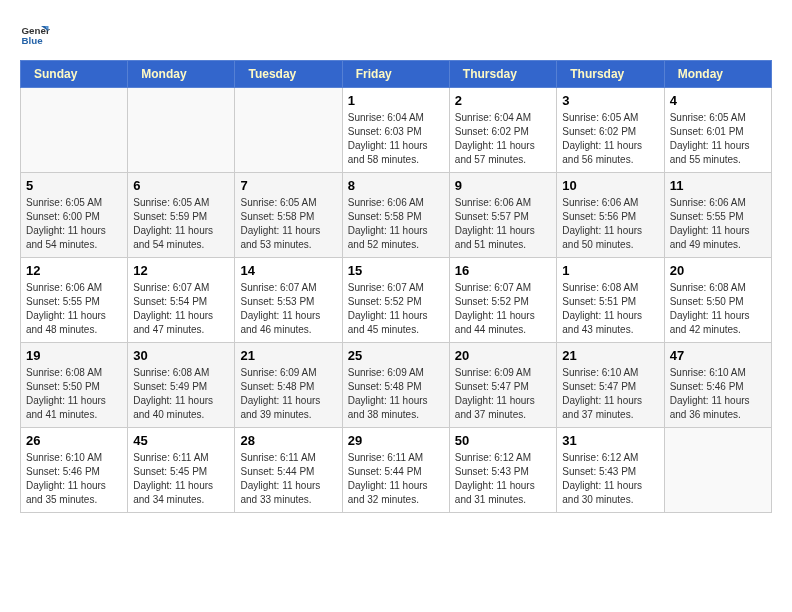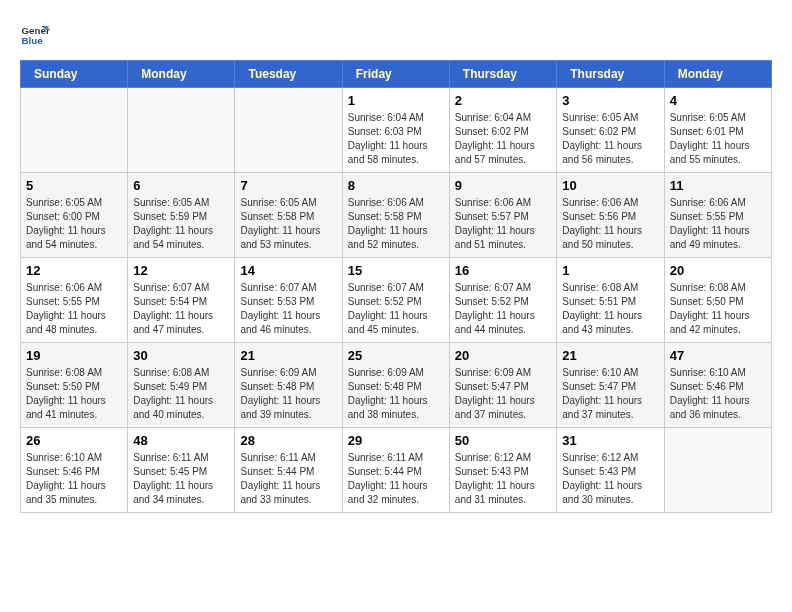--- a/index.html
+++ b/index.html
@@ -296,21 +296,21 @@
       </tr>
       <tr>
         <td>
           <span class="day-number">26</span>
           <div class="day-info" style="white-space: pre-line;">Sunrise: 6:10 AM
 Sunset: 5:46 PM
 Daylight: 11 hours
 and 35 minutes.</div>
         </td>
         <td>
-          <span class="day-number">48</span>
+          <span class="day-number">45</span>
           <div class="day-info" style="white-space: pre-line;">Sunrise: 6:11 AM
 Sunset: 5:45 PM
 Daylight: 11 hours
 and 34 minutes.</div>
         </td>
         <td>
           <span class="day-number">28</span>
           <div class="day-info" style="white-space: pre-line;">Sunrise: 6:11 AM
 Sunset: 5:44 PM
 Daylight: 11 hours

